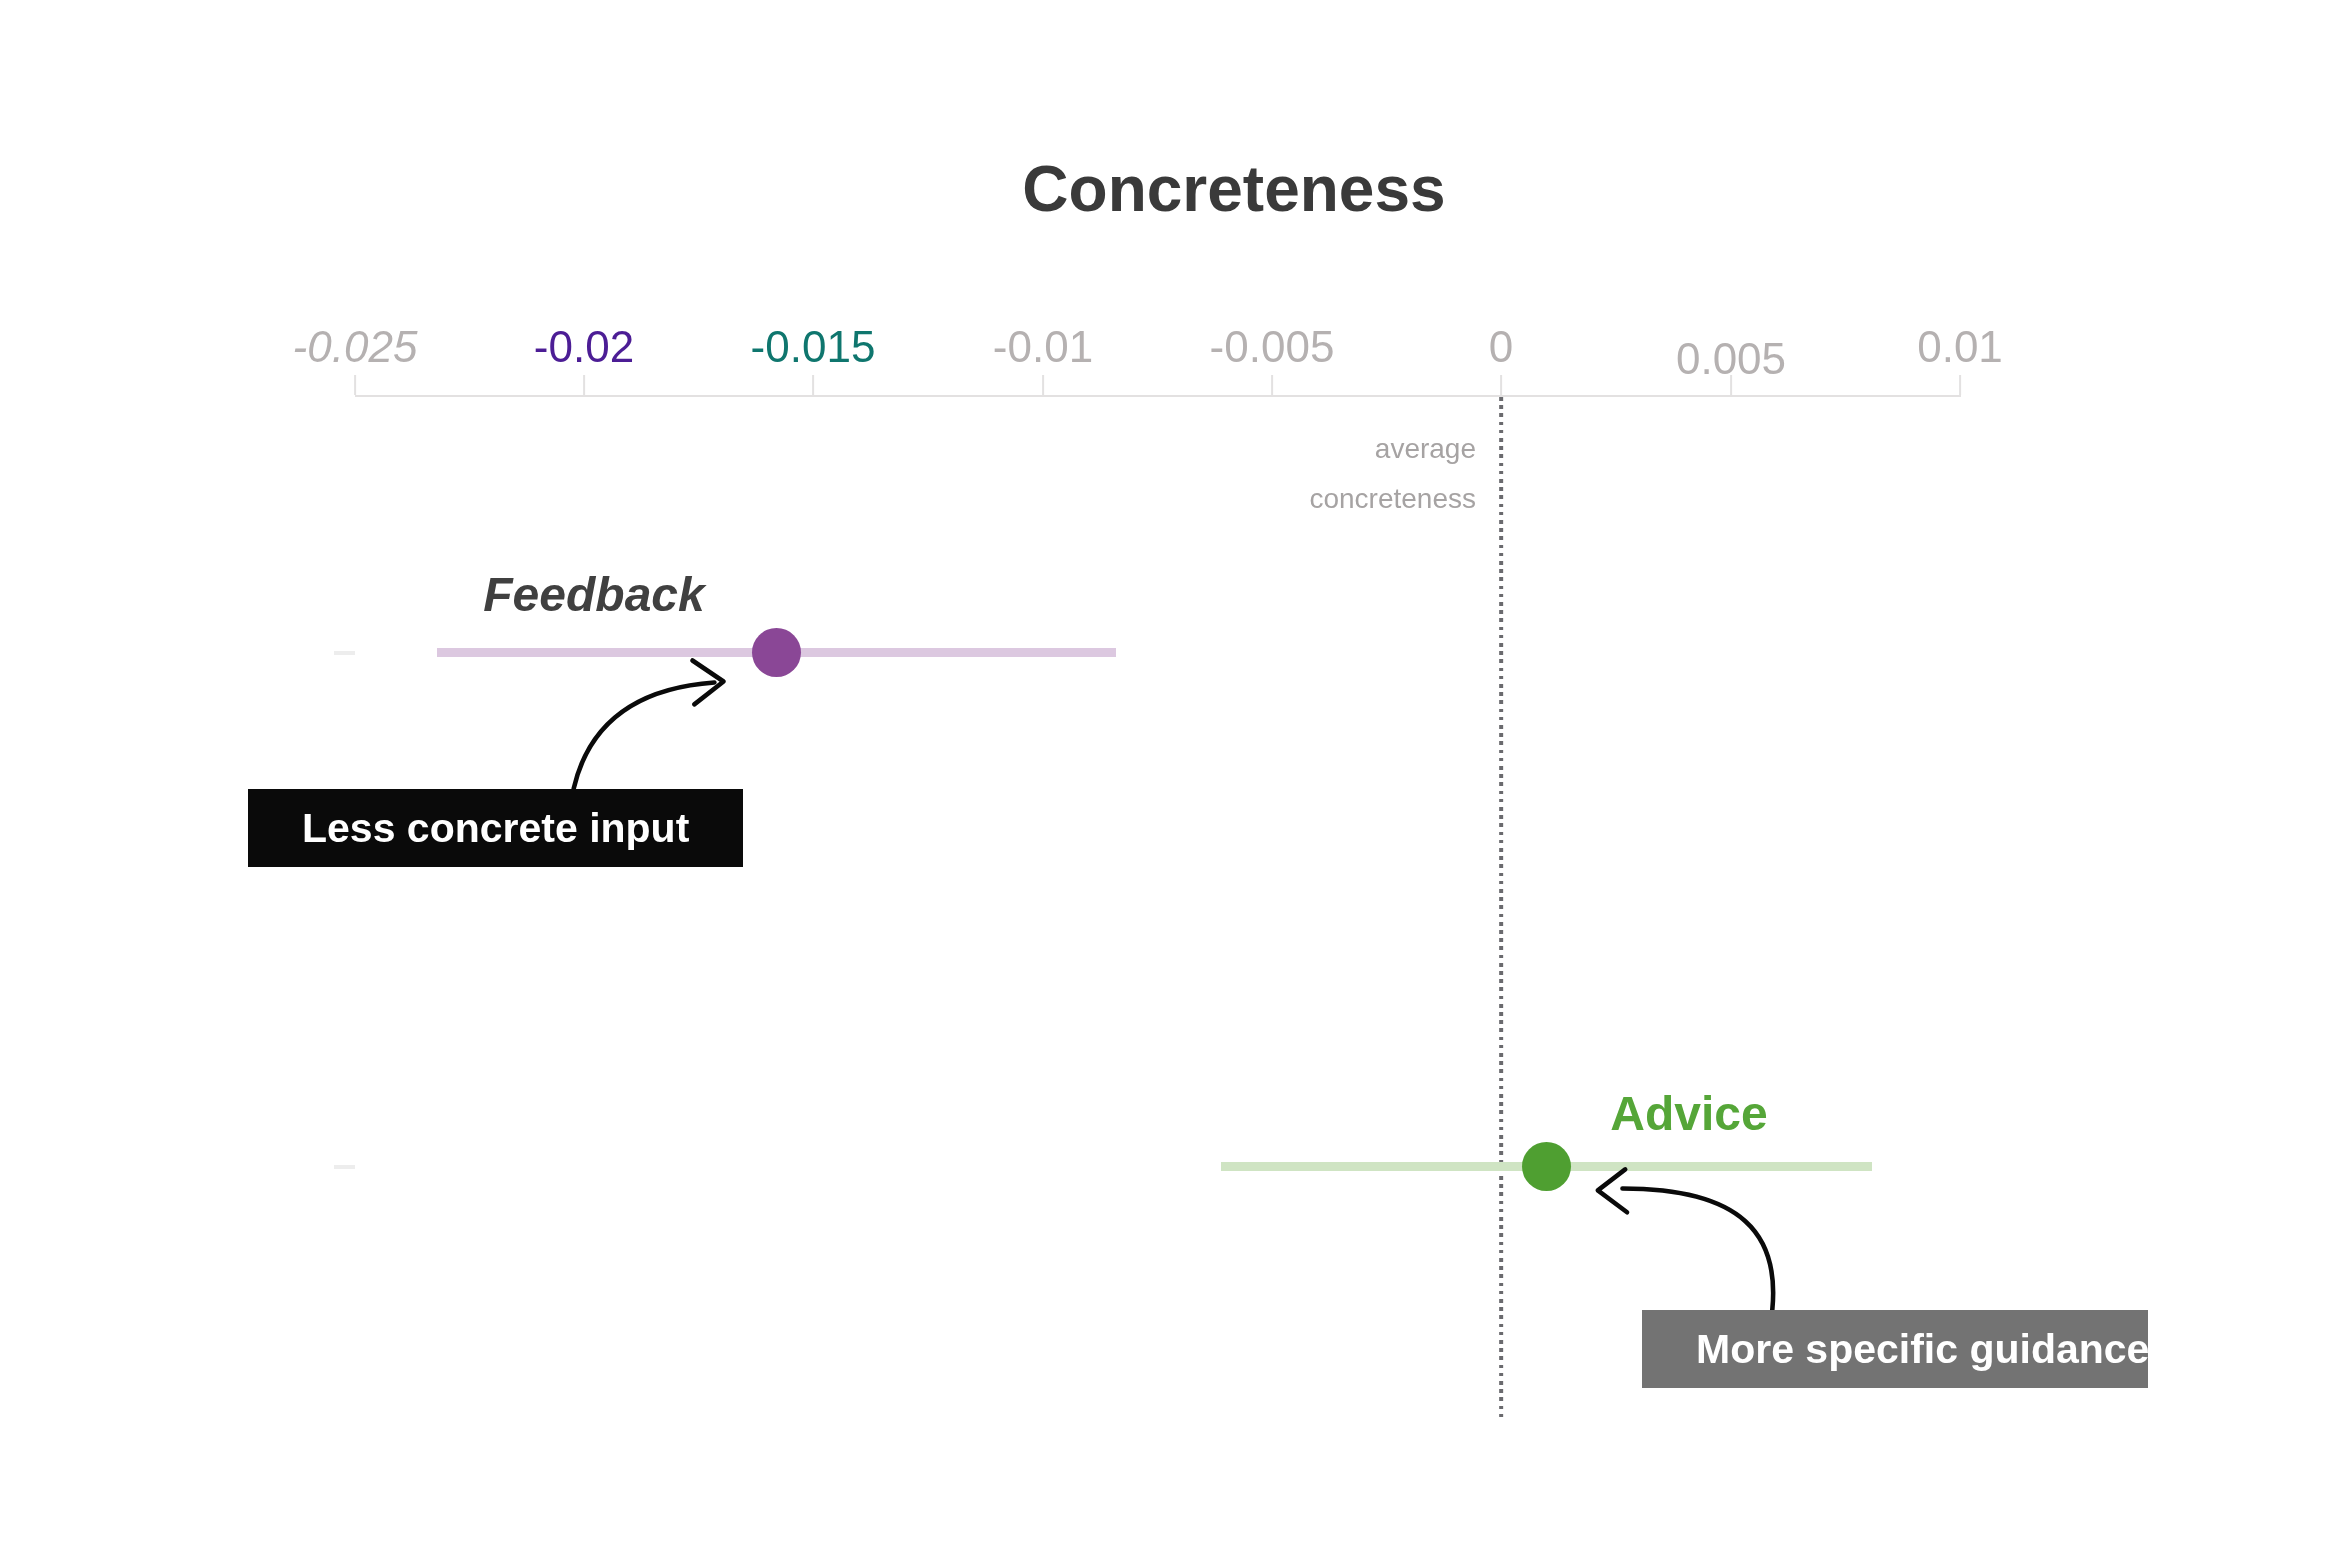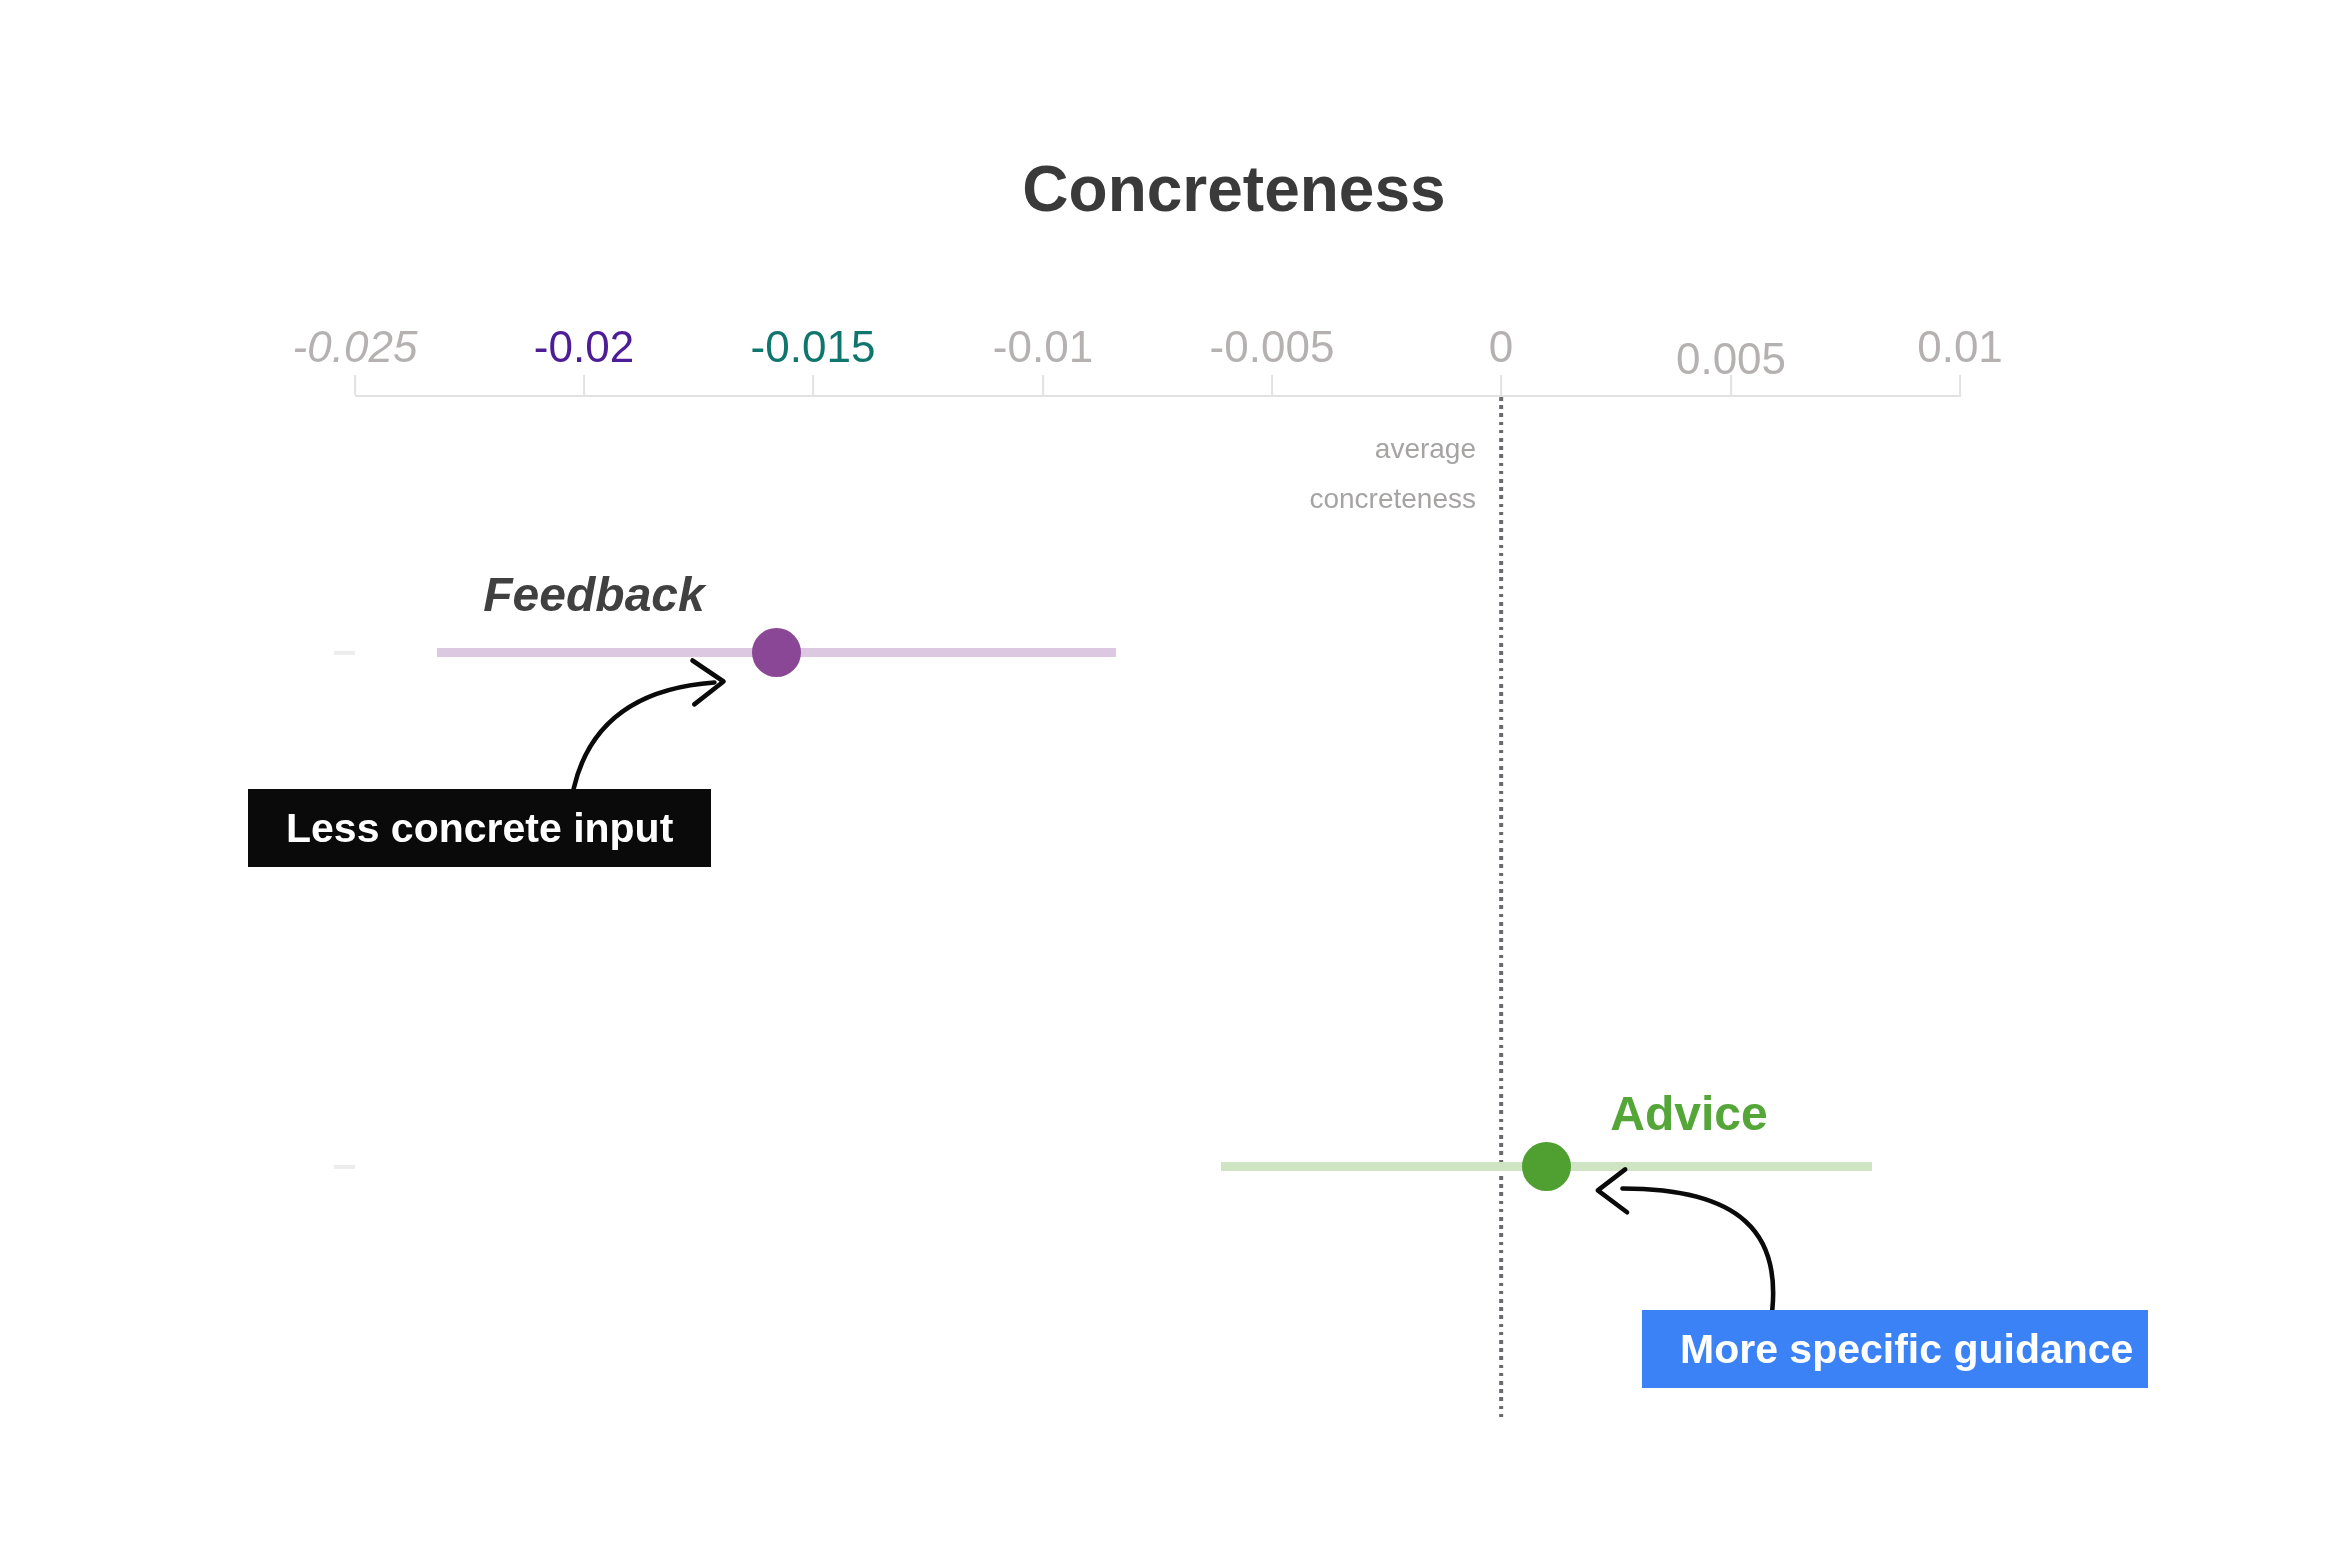--- a/index.html
+++ b/index.html
@@ -71,21 +71,21 @@
     position: absolute;
     transform: translateX(-50%);
     font-size: 48px;
     font-weight: 700;
     white-space: nowrap;
   }
   .callout {
     position: absolute;
     height: 78px;
     line-height: 78px;
-    padding: 0 38px;
+    padding: 0 54px;
     font-size: 41px;
     font-weight: 700;
     white-space: nowrap;
   }
   .overlay {
     position: absolute;
     left: 0; top: 0;
     width: 2346px; height: 1564px;
     pointer-events: none;
   }
@@ -157,16 +157,16 @@
   <div class="series-label" id="label-1" style="left: 1689px; top: 1086px; color: rgb(85, 166, 56);">Advice</div>
 
   <svg class="overlay" viewBox="0 0 2568 1712">
     <path d="M 628 863 C 645 790 698 753 782 747"></path>
     <path d="M 758 723 L 792 746 L 760 771"></path>
     <path d="M 1940 1434 C 1948 1352 1908 1301 1776 1301"></path>
     <path d="M 1779 1280 L 1749 1303 L 1781 1327"></path>
   </svg>
 
   <div class="callout" id="callout-0" style="left: 248px; top: 789px; background: rgb(10, 10, 10); color: rgb(255, 255, 255);">Less concrete input</div>
-  <div class="callout" id="callout-1" style="left: 1642px; top: 1310px; background: #3b82f6; color: rgb(255, 255, 255);">More specific guidance</div>
+  <div class="callout" id="callout-1" style="left: 1642px; top: 1310px; background: #737373; color: rgb(255, 255, 255);">More specific guidance</div>
 
 </div>
 
 
 </body></html>

